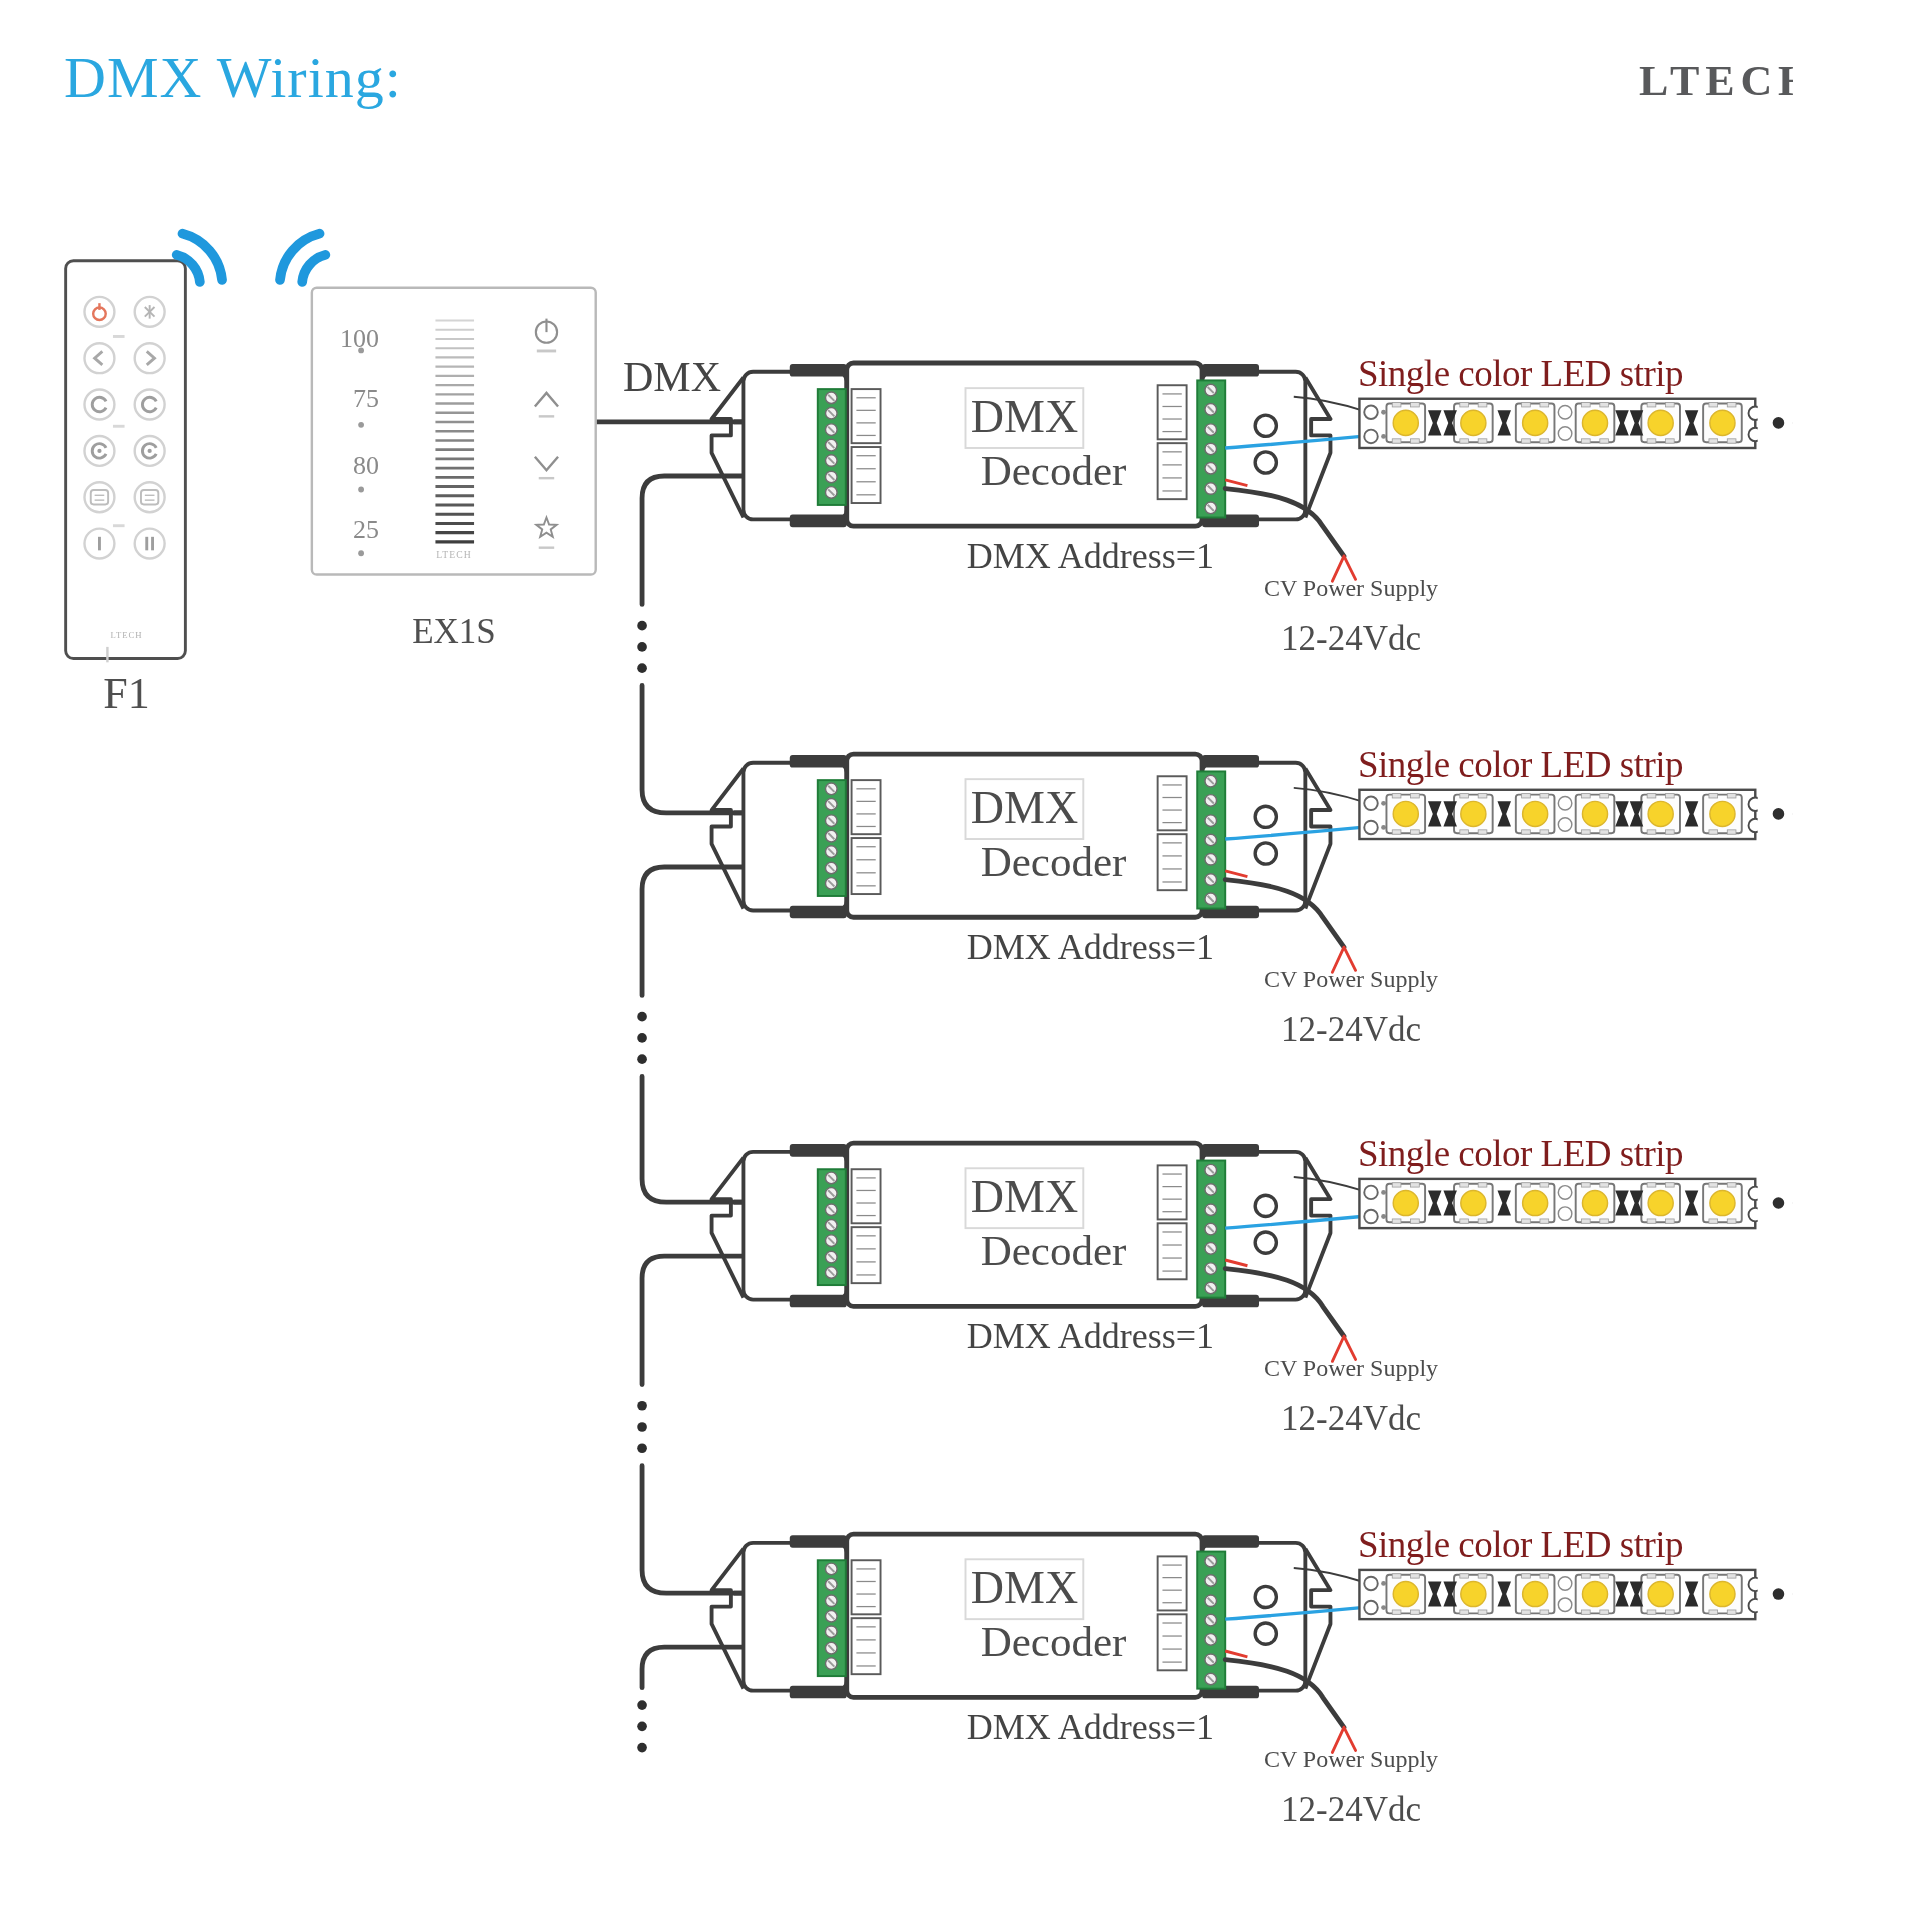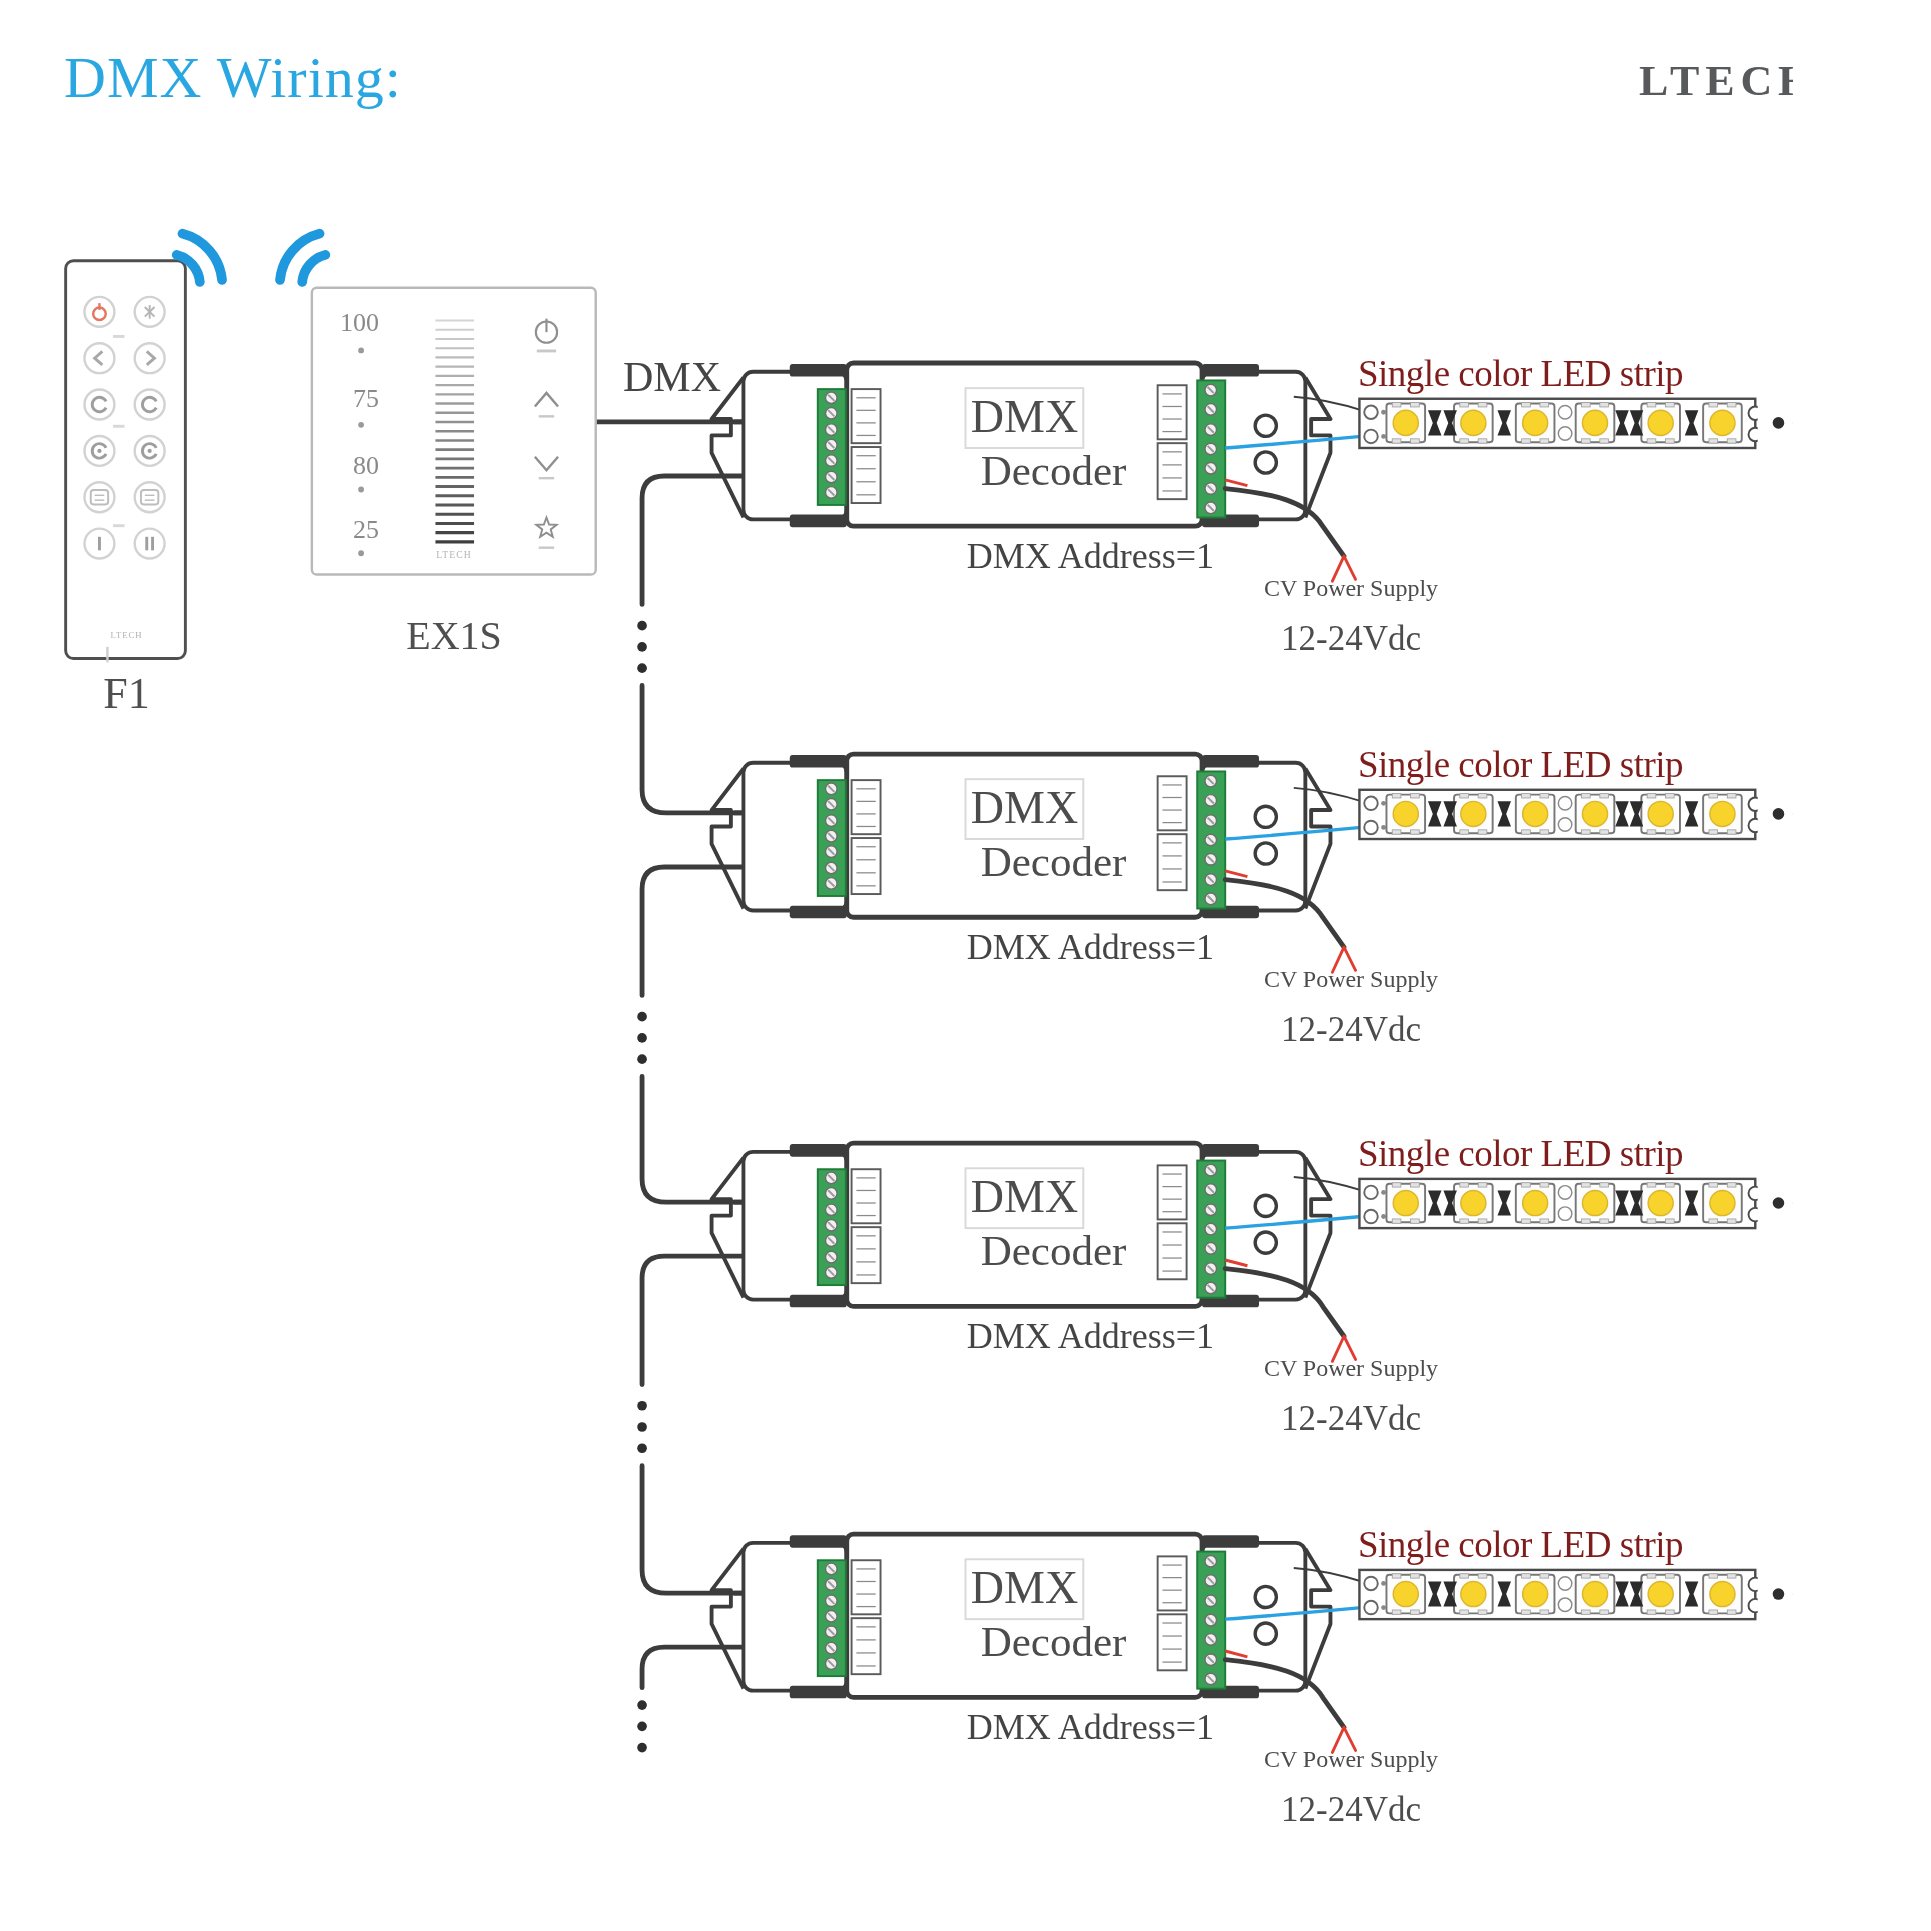--- a/index.html
+++ b/index.html
@@ -4,21 +4,21 @@
 <style>
   html,body{margin:0;padding:0;background:#fff;}
   #stage{position:relative;width:1793px;height:1931px;background:#fff;overflow:hidden;
          font-family:Liberation Serif, serif;}
   #gfx{position:absolute;left:0;top:0;}
   .t{position:absolute;color:#4c4c4c;white-space:nowrap;}
   .title{left:64px;top:44px;font-size:58px;letter-spacing:1px;color:#2aa7e0;}
   .logo{left:1639px;top:56px;font-size:44px;font-weight:bold;letter-spacing:5.8px;color:#58595b;transform:scaleY(0.96);}
   .bus-label{left:623px;top:353px;font-size:42px;color:#454545;}
   .remote-label{left:66px;width:121px;top:668px;text-align:center;font-size:44px;color:#4f4f4f;}
-  .panel-label{left:312px;width:284px;top:612px;text-align:center;font-size:40px;color:#4f4f4f;}
+  .panel-label{left:312px;width:284px;top:612px;text-align:center;font-size:35px;color:#4f4f4f;}
   .panel-brand{left:312px;width:284px;top:549px;text-align:center;font-size:9.7px;letter-spacing:1px;color:#b5b5b5;}
   .remote-brand{left:66px;width:121px;top:630px;text-align:center;font-size:8.7px;letter-spacing:1px;color:#b0b0b0;}
   .pnum{left:319px;width:60px;text-align:right;font-size:26px;color:#8a8a8a;}
   .row{position:absolute;left:0;top:var(--dy);width:1931px;height:0;}
   .strip-label{left:1358px;top:352px;font-size:37px;letter-spacing:-0.5px;color:#7f1d1d;}
   .dmx-top{left:847px;width:355px;top:390px;text-align:center;font-size:46px;color:#4c4c4c;}
   .dmx-bottom{left:847px;width:355px;top:446px;text-align:center;font-size:43px;color:#4c4c4c;padding-left:29px;}
   .address{left:837px;width:377px;top:535px;text-align:right;font-size:36px;color:#444;}
   .power1{left:1194px;width:314px;top:575px;text-align:center;font-size:24px;color:#4c4c4c;}
   .power2{left:1194px;width:314px;top:619px;text-align:center;font-size:35px;color:#4c4c4c;}
@@ -295,21 +295,21 @@
     <use href="#decoder-row" y="1213"></use>
   </svg>
 
   <div class="t title">DMX Wiring:</div>
   <div class="t logo">LTECH</div>
   <div class="t bus-label">DMX</div>
 
   <div class="t remote-brand">LTECH</div>
   <div class="t remote-label">F1</div>
 
-  <div class="t pnum" style="top:308px">100</div>
+  <div class="t pnum" style="top:324px">100</div>
   <div class="t pnum" style="top:384px">75</div>
   <div class="t pnum" style="top:451px">80</div>
   <div class="t pnum" style="top:515px">25</div>
   <div class="t panel-brand">LTECH</div>
   <div class="t panel-label">EX1S</div>
 
   <div class="row" style="--dy:0px">
     <div class="t strip-label">Single color LED strip</div>
     <div class="t dmx-top">DMX</div>
     <div class="t dmx-bottom">Decoder</div>

